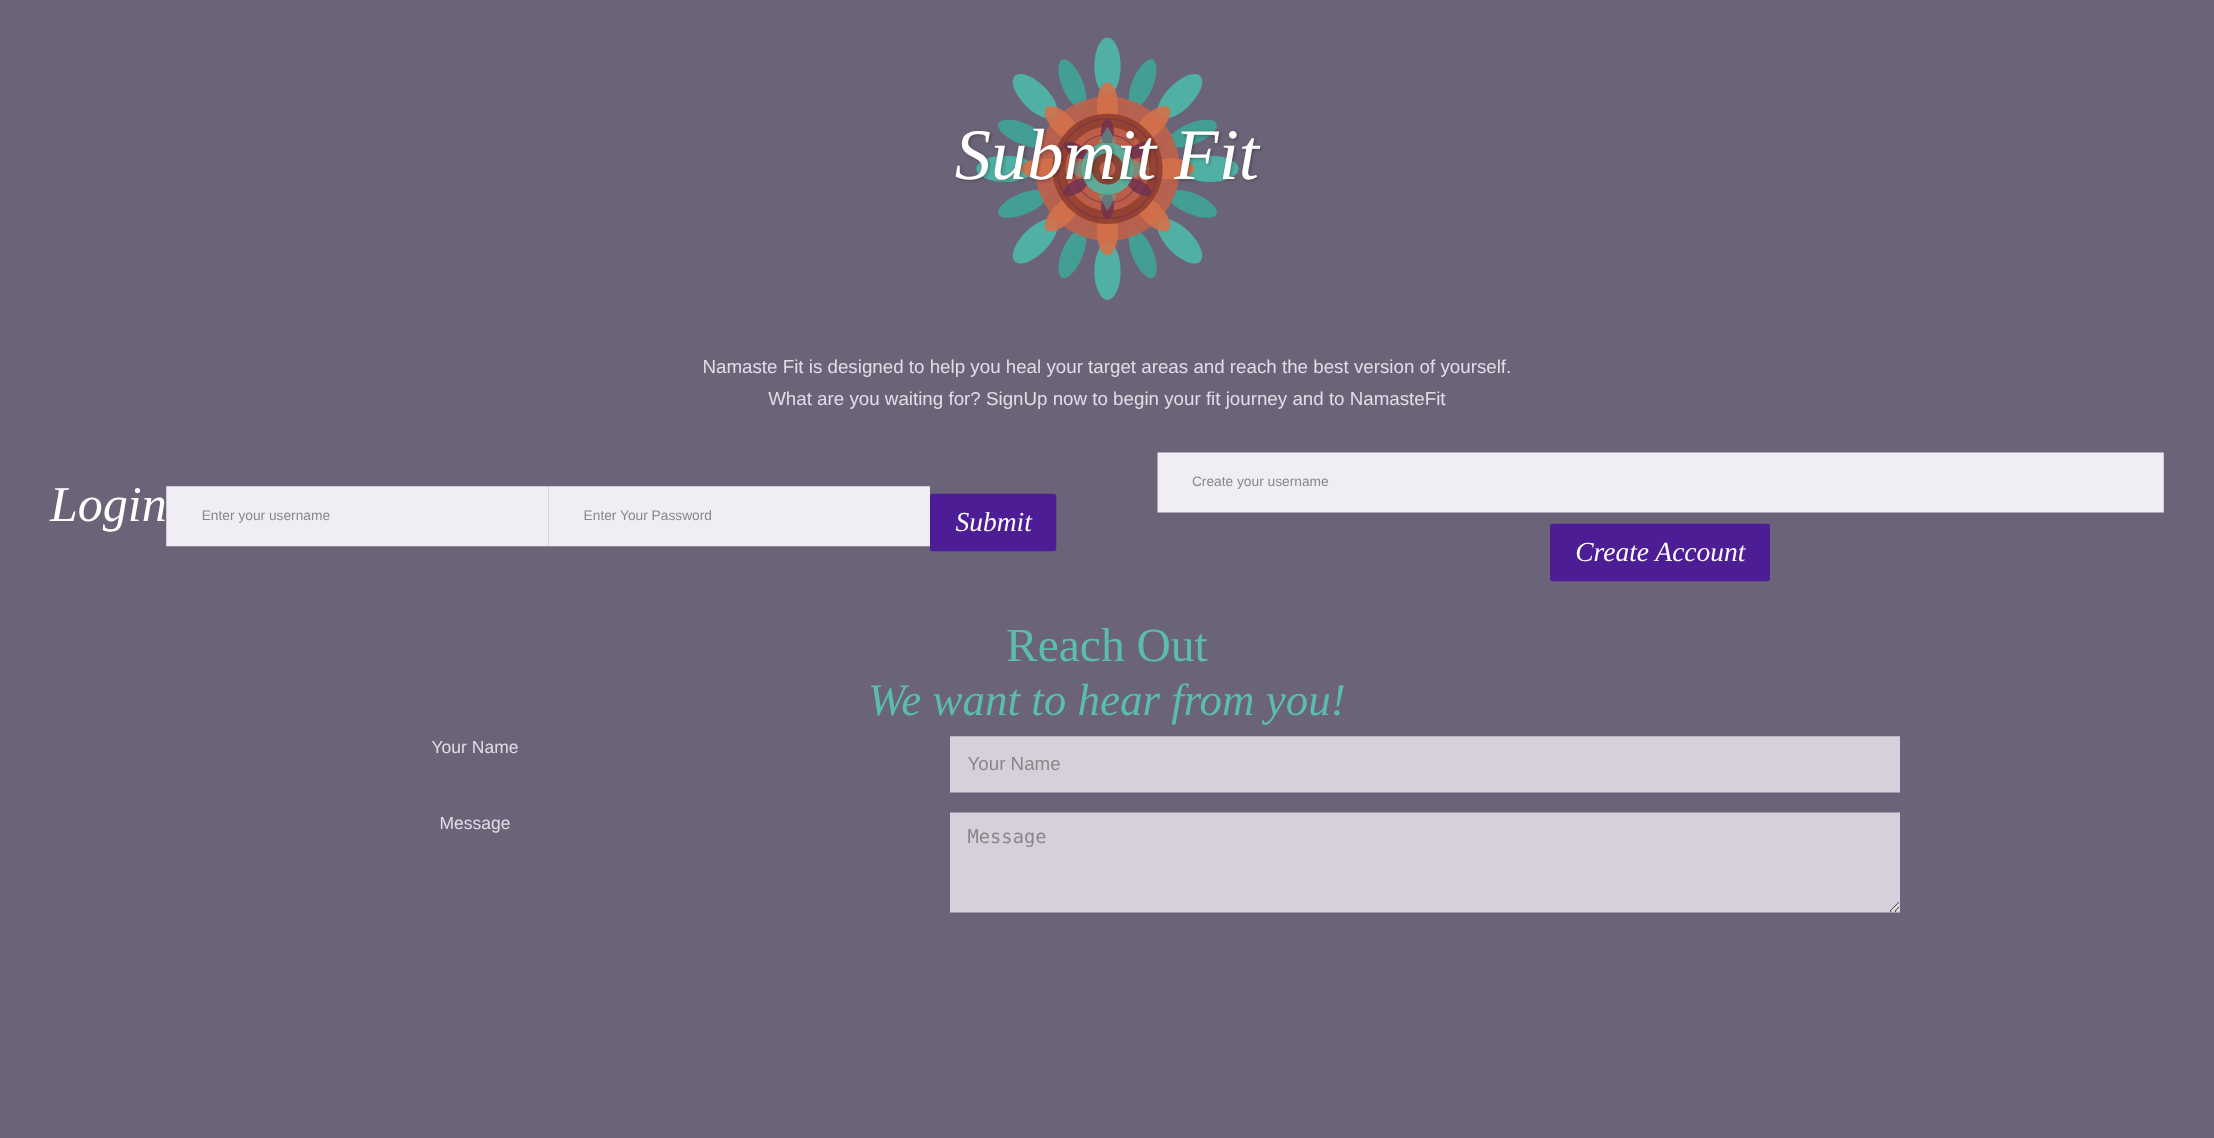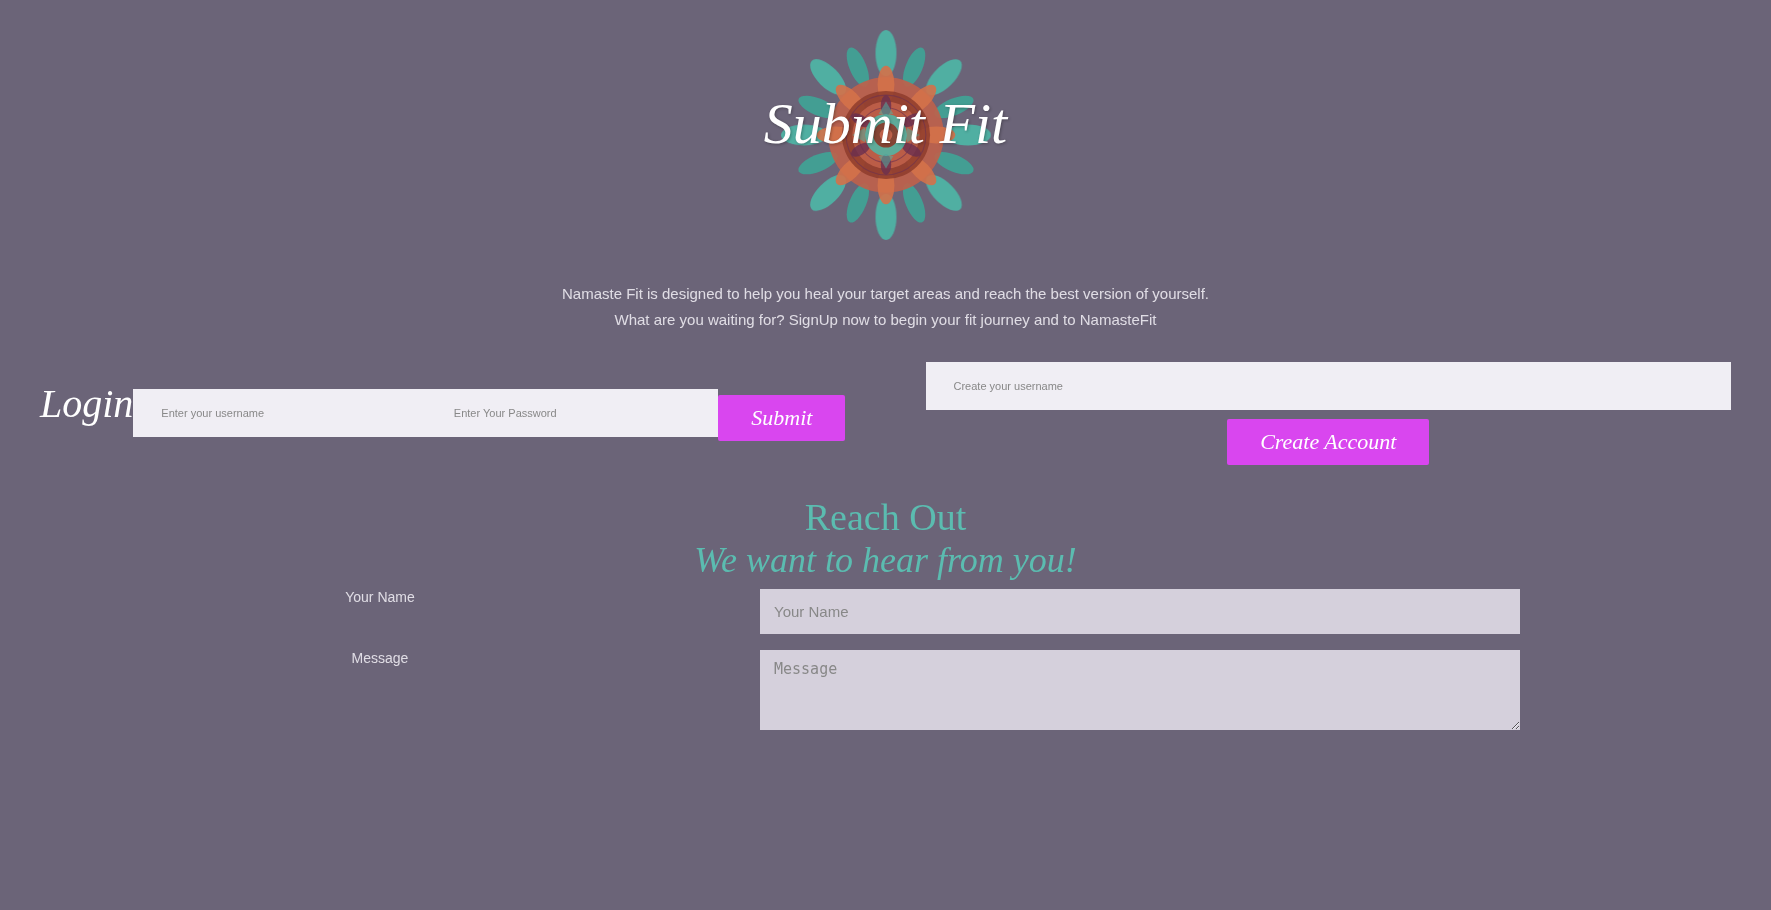--- a/index.html
+++ b/index.html
@@ -110,24 +110,24 @@
       color: #555;
       margin-bottom: 1px;
       outline: none;
     }
 
     .auth-input::placeholder {
       color: #888;
     }
 
     .auth-button {
-      background-color: #d946ef;
+      background-color: #4c1d95;
       color: white;
       border: none;
-      padding: 10px 33px;
+      padding: 10px 20px;
       font-family: 'Brush Script MT', cursive;
       font-size: 22px;
       cursor: pointer;
       border-radius: 2px;
       margin-top: 8px;
       font-style: italic;
     }
 
     
     .contact-section {

